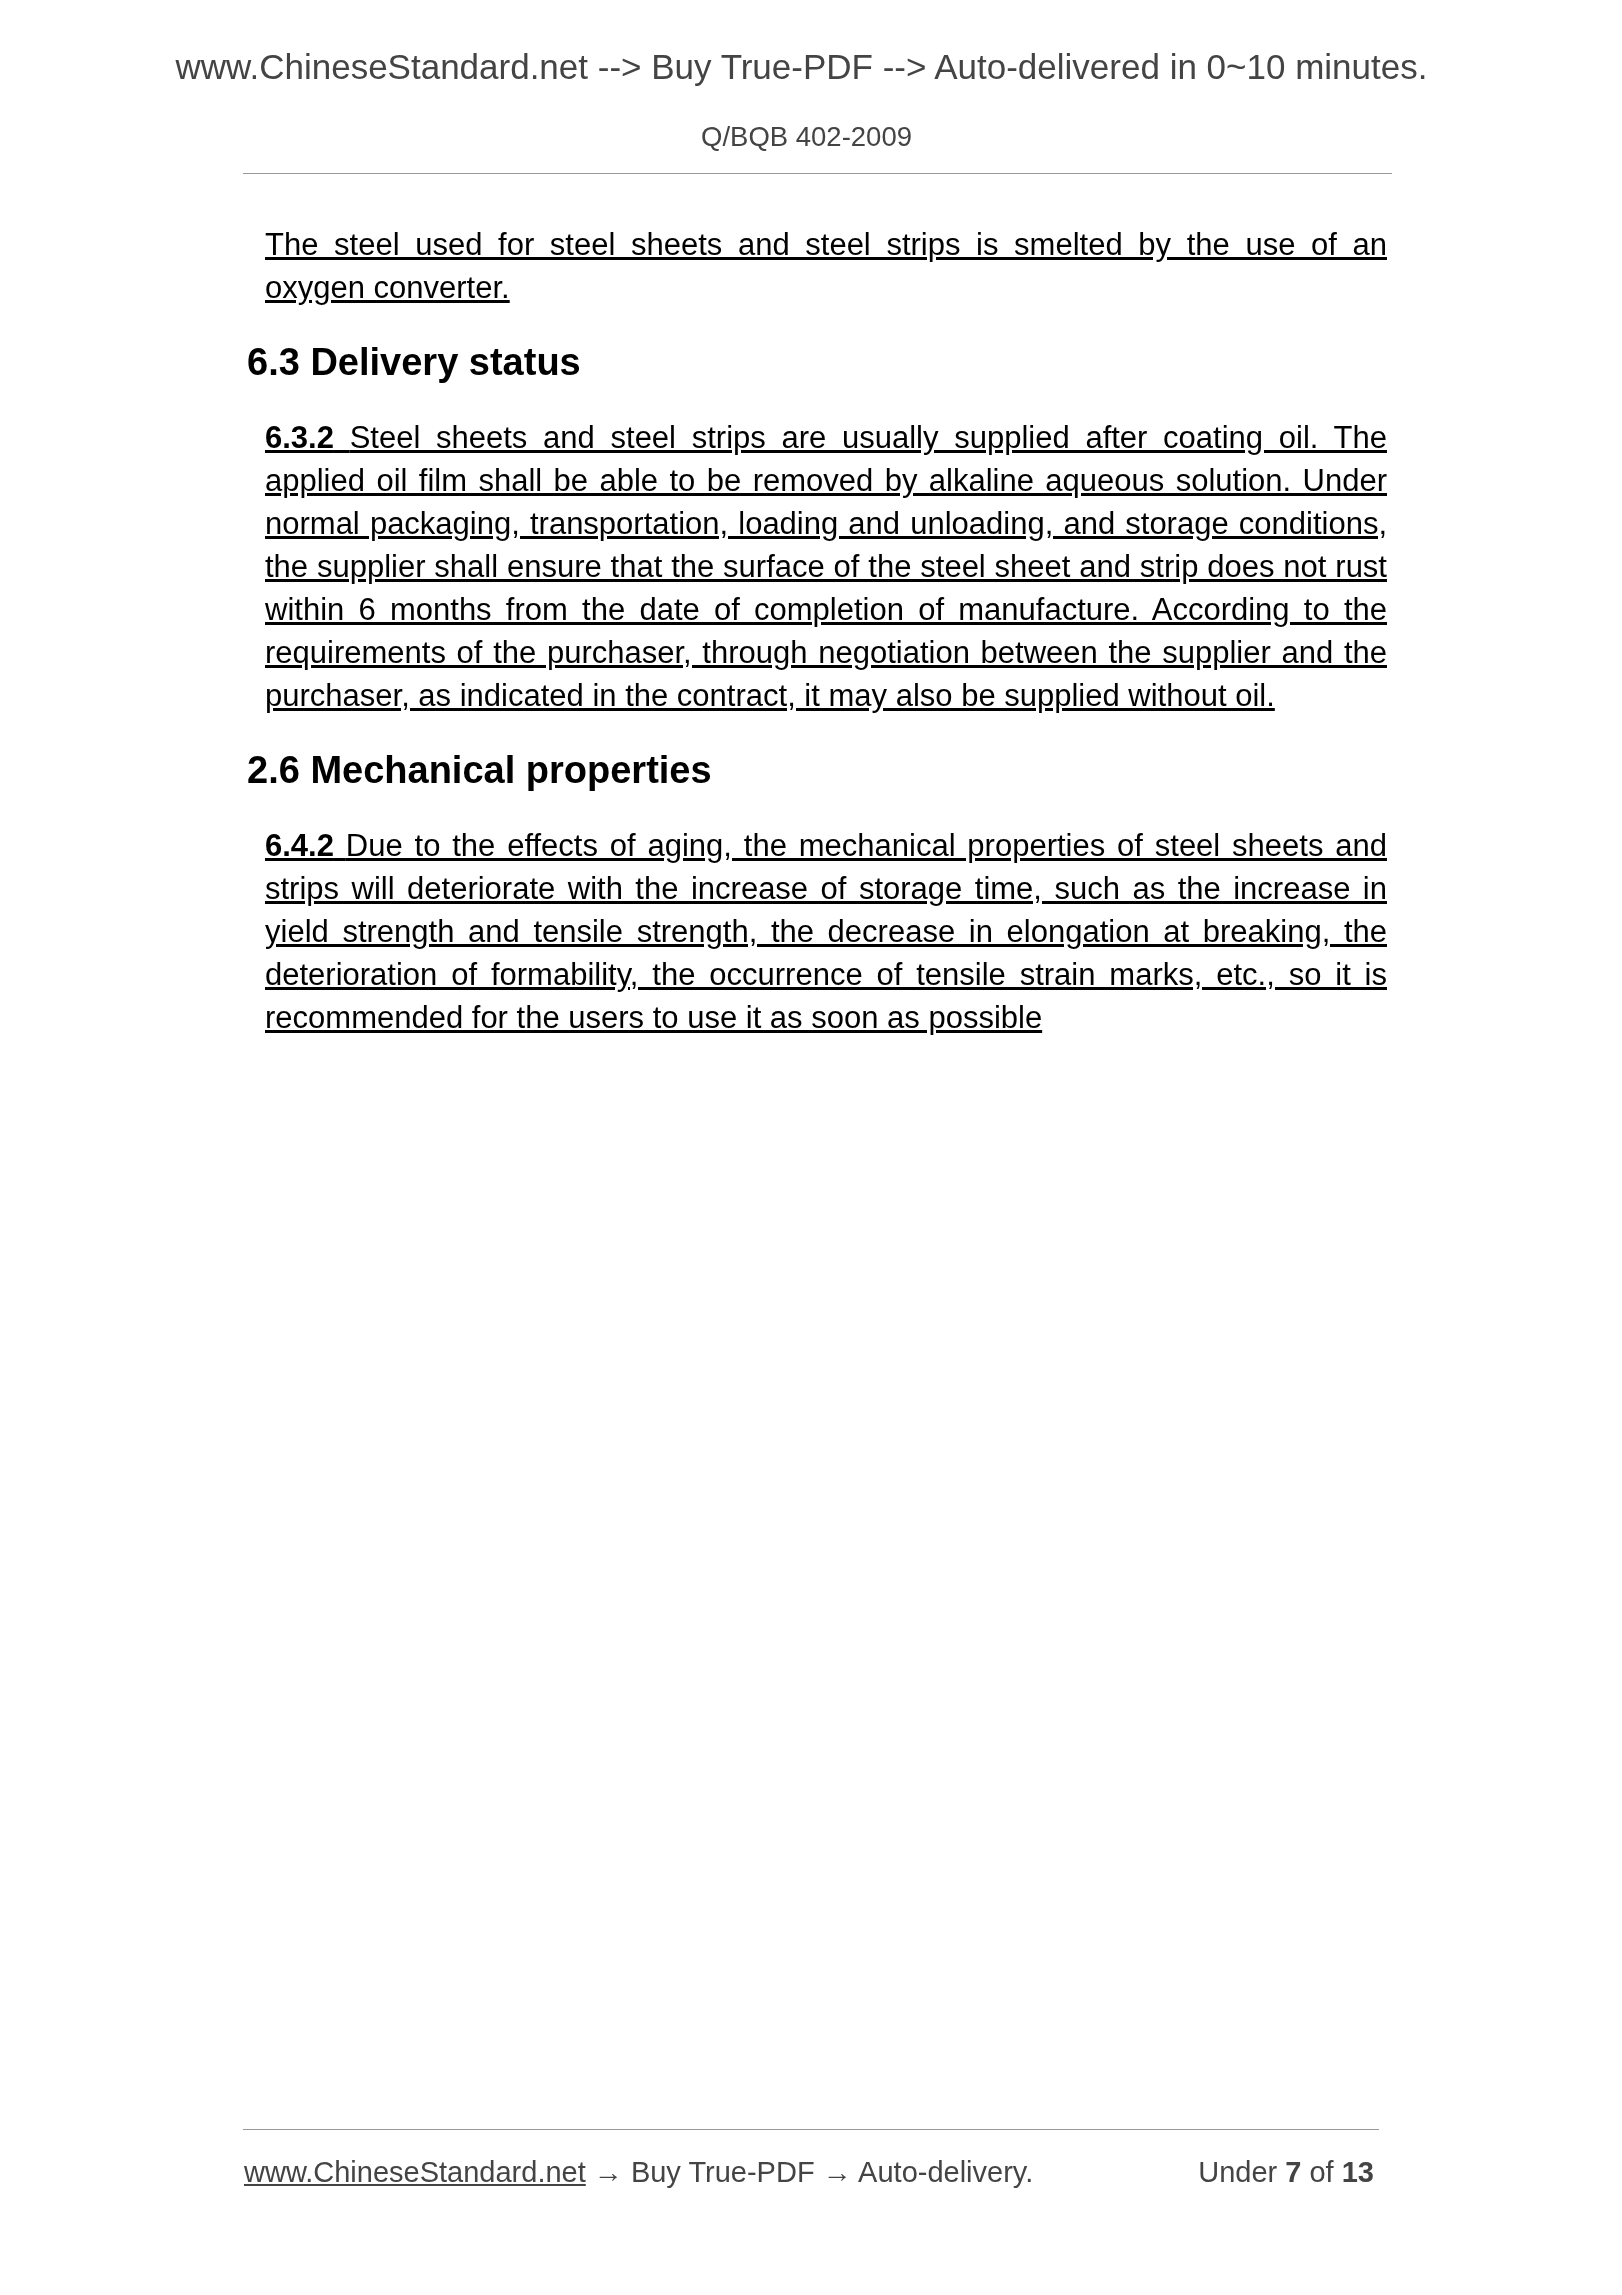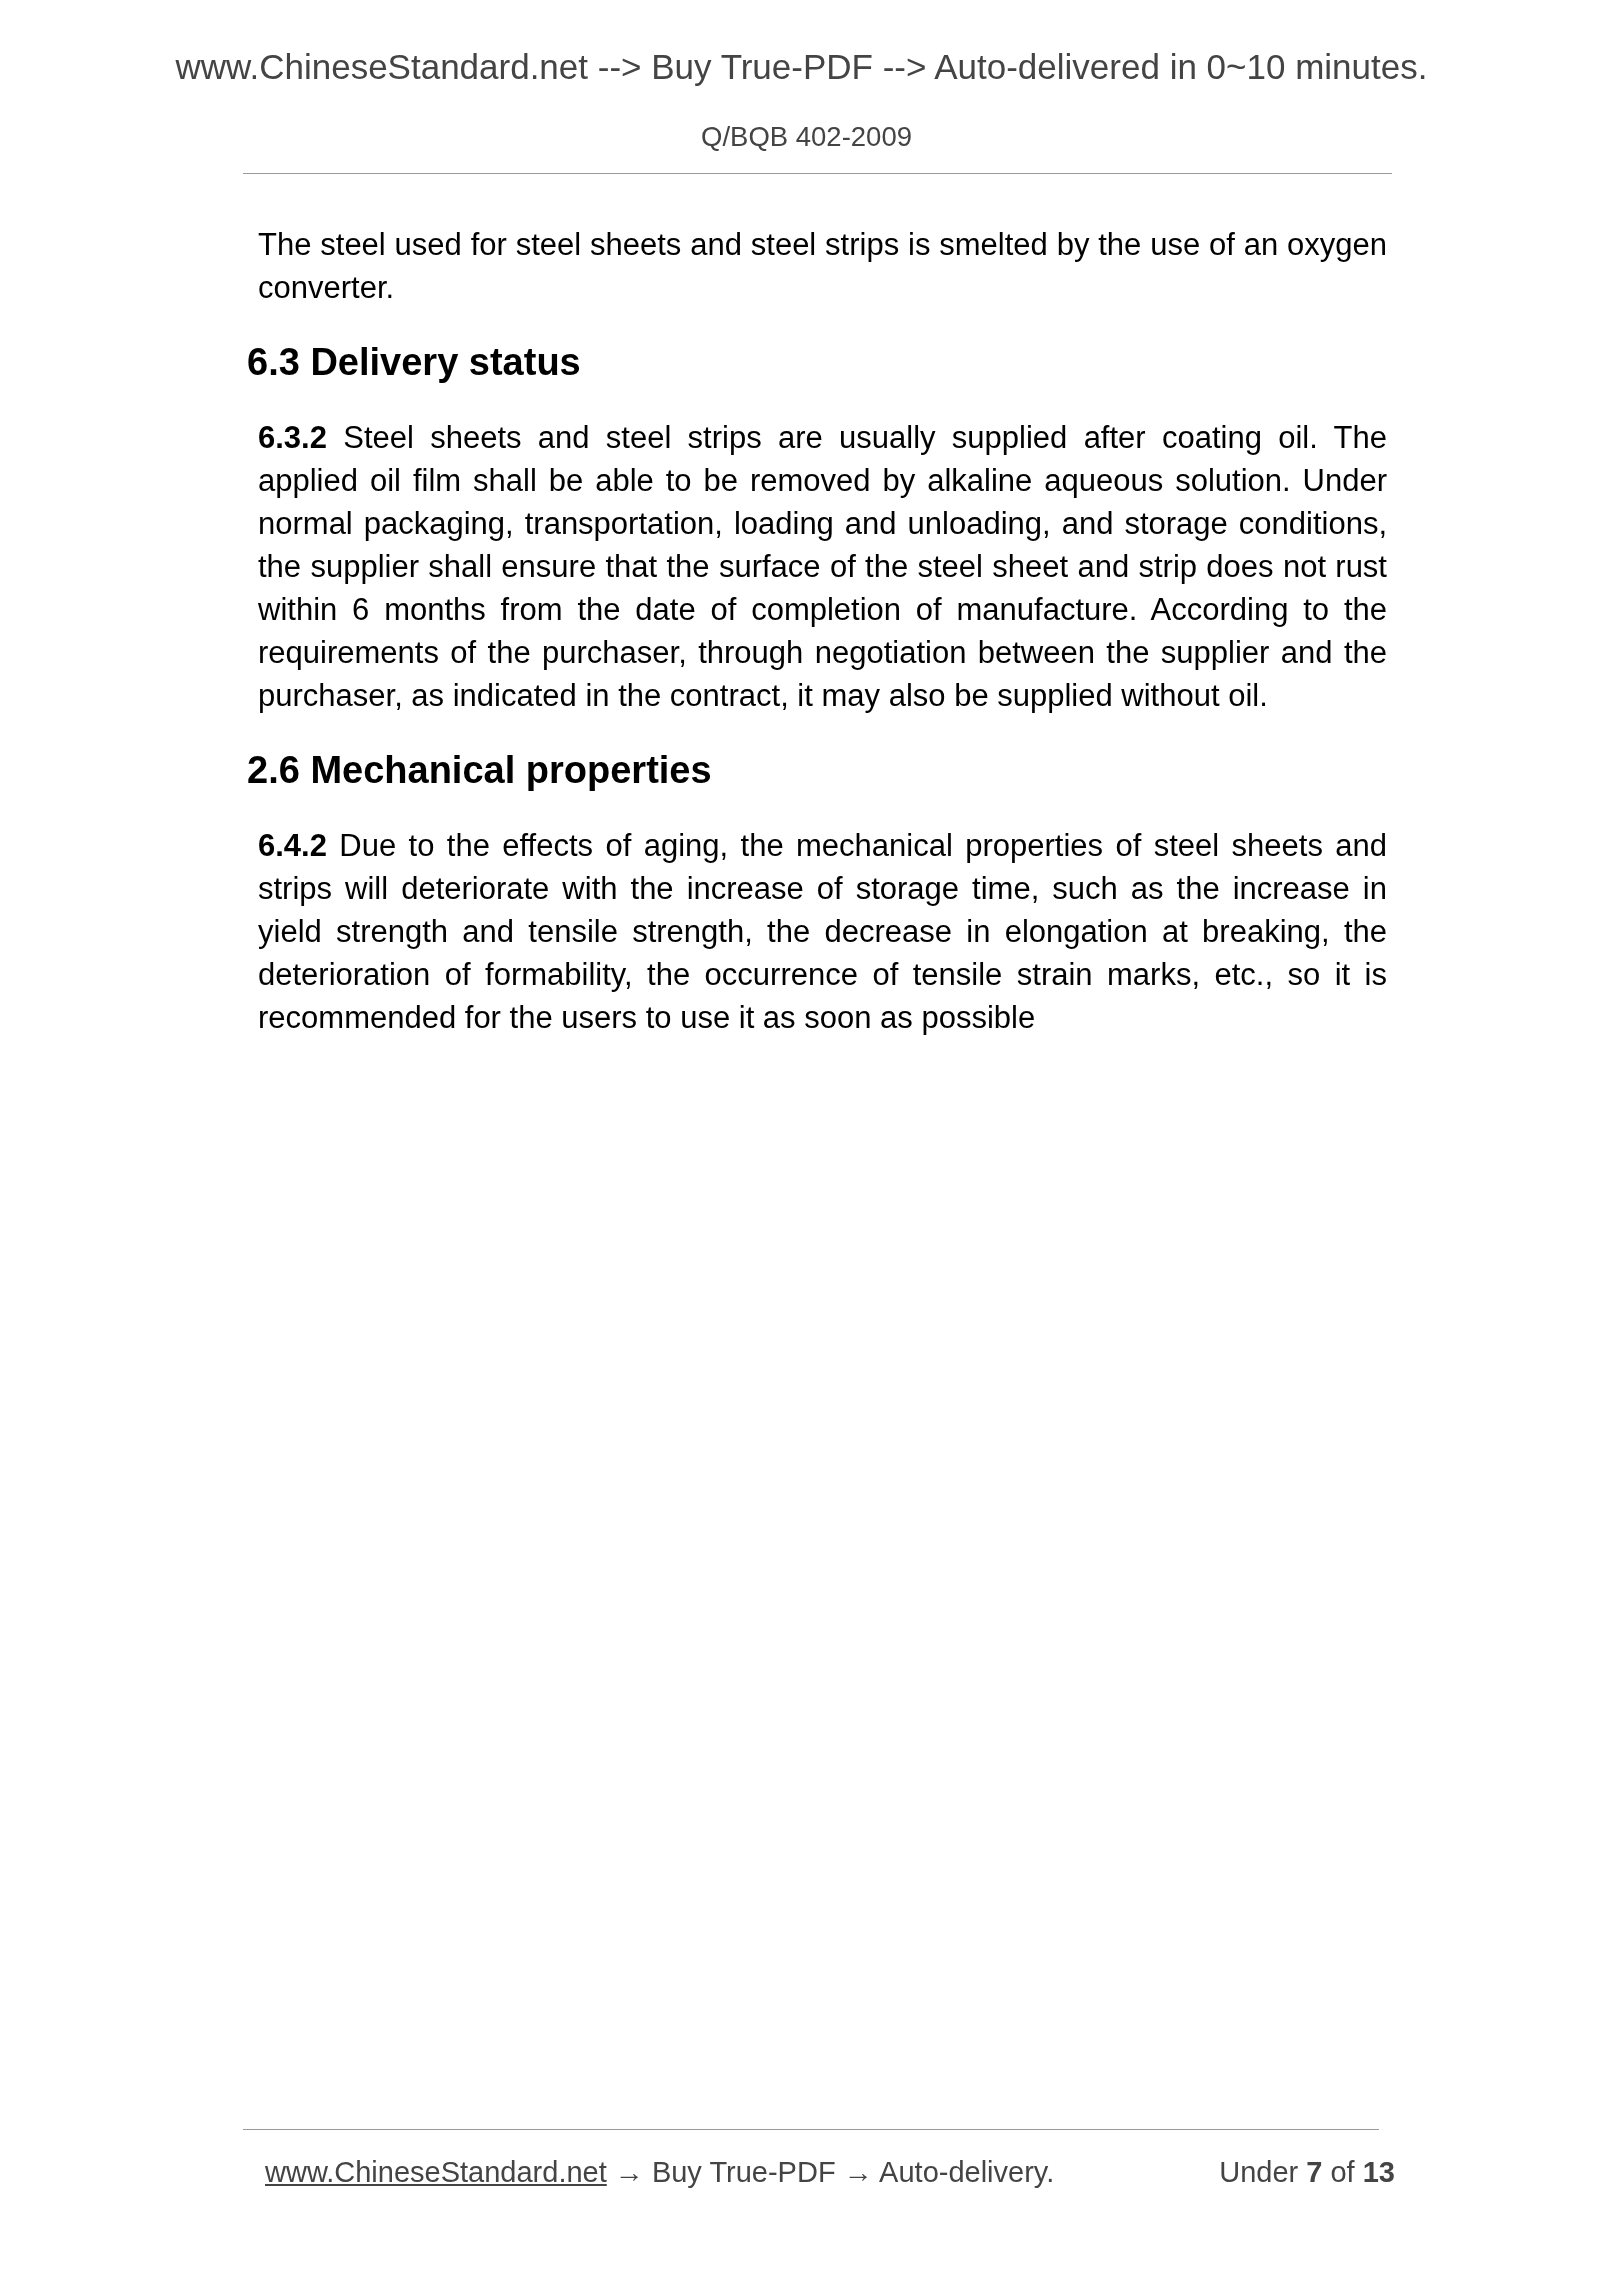--- a/index.html
+++ b/index.html
@@ -6,26 +6,26 @@
   body { width: 1623px; height: 2295px; position: relative; overflow: hidden;
          font-family: "Liberation Sans", sans-serif; color: #000; }
   .top-banner { position: absolute; left: 0; width: 1603px; top: 43px; text-align: center;
                 font-size: 35px; color: #444; line-height: 47px; }
   .doc-code { position: absolute; left: 0; width: 1613px; top: 118px; text-align: center;
               font-size: 27.5px; color: #444; line-height: 37px; }
   .header-rule { position: absolute; left: 243px; width: 1149px; top: 173px; height: 0;
                  border-top: 1.7px solid #9a9a9a; }
   .content { position: absolute; left: 247px; width: 1140px; top: 223px;
              font-size: 31px; line-height: 43px; }
-  .content p { margin: 0 0 32px 11px; text-align: justify; text-align-last: left; }
+  .content p { margin: 0 0 32px 18px; text-align: justify; text-align-last: left; text-decoration: underline; }
   .content h3 { margin: 0 0 32px 0; font-size: 38px; font-weight: bold; line-height: 43px; }
   .num { font-weight: bold; }
   .footer-rule { position: absolute; left: 243px; width: 1136px; top: 2129px; height: 0;
                  border-top: 1.7px solid #9a9a9a; }
-  .footer { position: absolute; left: 265px; width: 1130px; top: 2153px; height: 38px;
+  .footer { position: absolute; left: 244px; width: 1130px; top: 2153px; height: 38px;
             font-size: 29px; color: #444; line-height: 38px; }
   .footer-left { position: absolute; left: 0; top: 0; white-space: nowrap; }
   .footer-left a { color: #444; text-decoration: underline; }
   .footer-right { position: absolute; right: 0; top: 0; white-space: nowrap; }
   .footer-right b { font-weight: bold; }
 </style>
 </head>
 <body>
 
 <div class="top-banner">www.ChineseStandard.net --&gt; Buy True-PDF --&gt; Auto-delivered in 0~10 minutes.</div>

